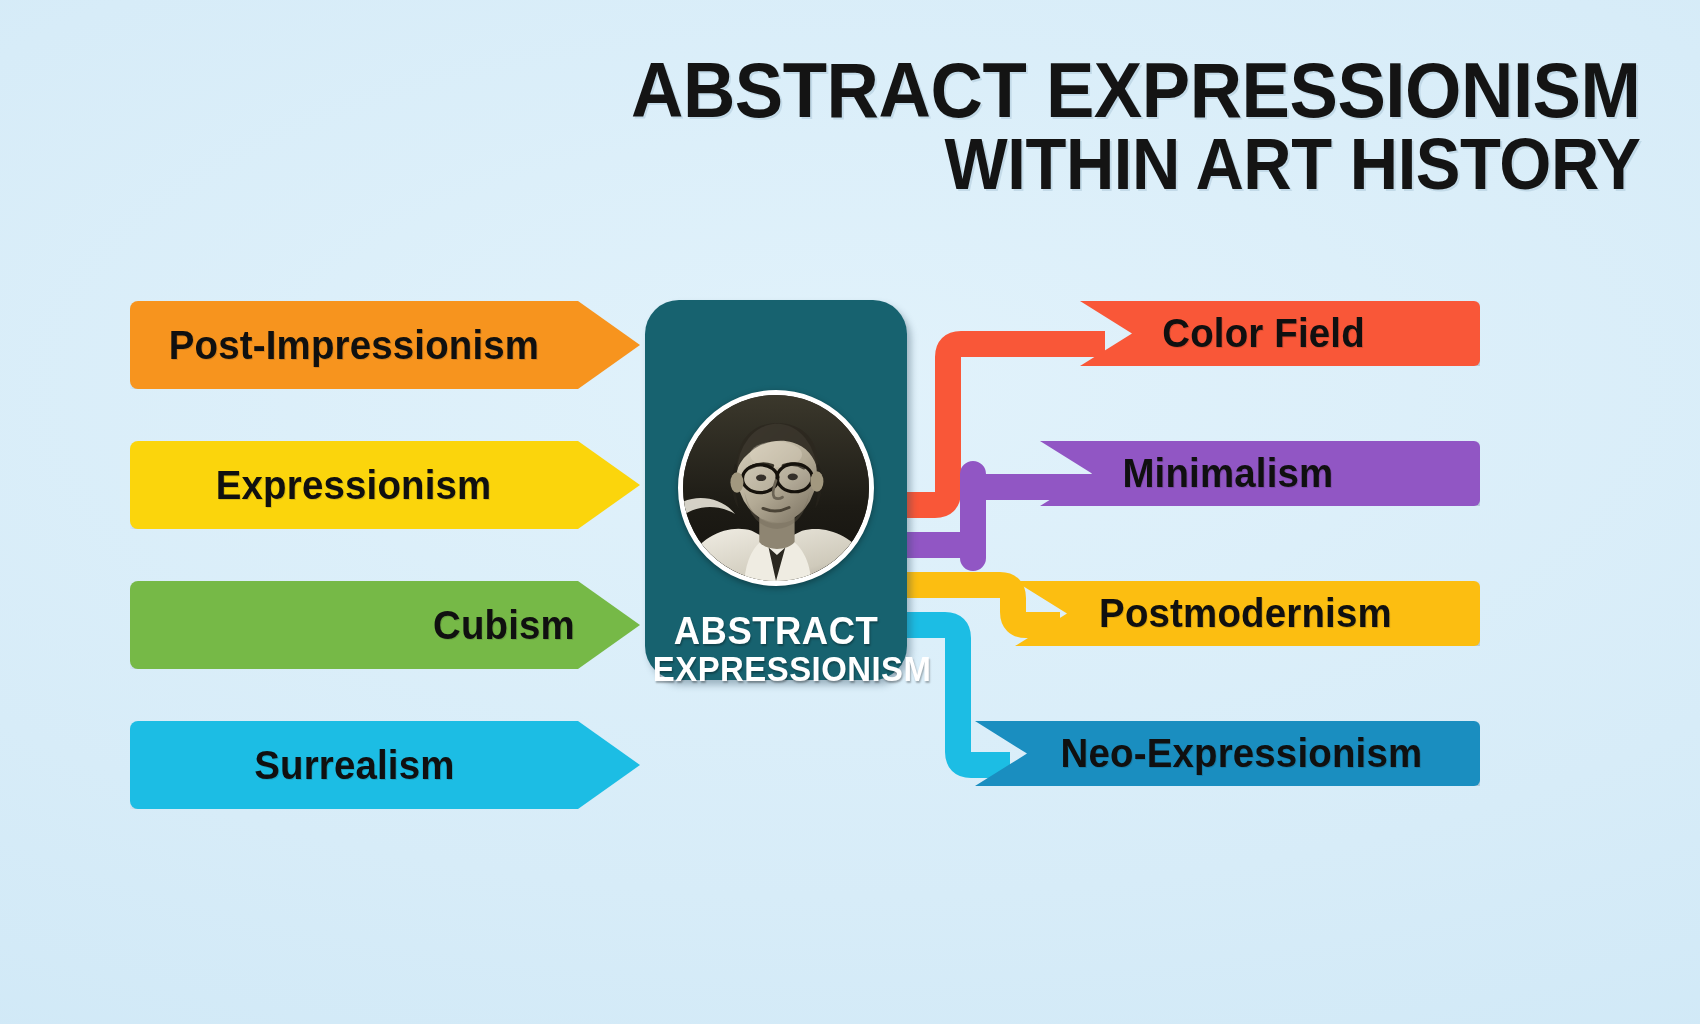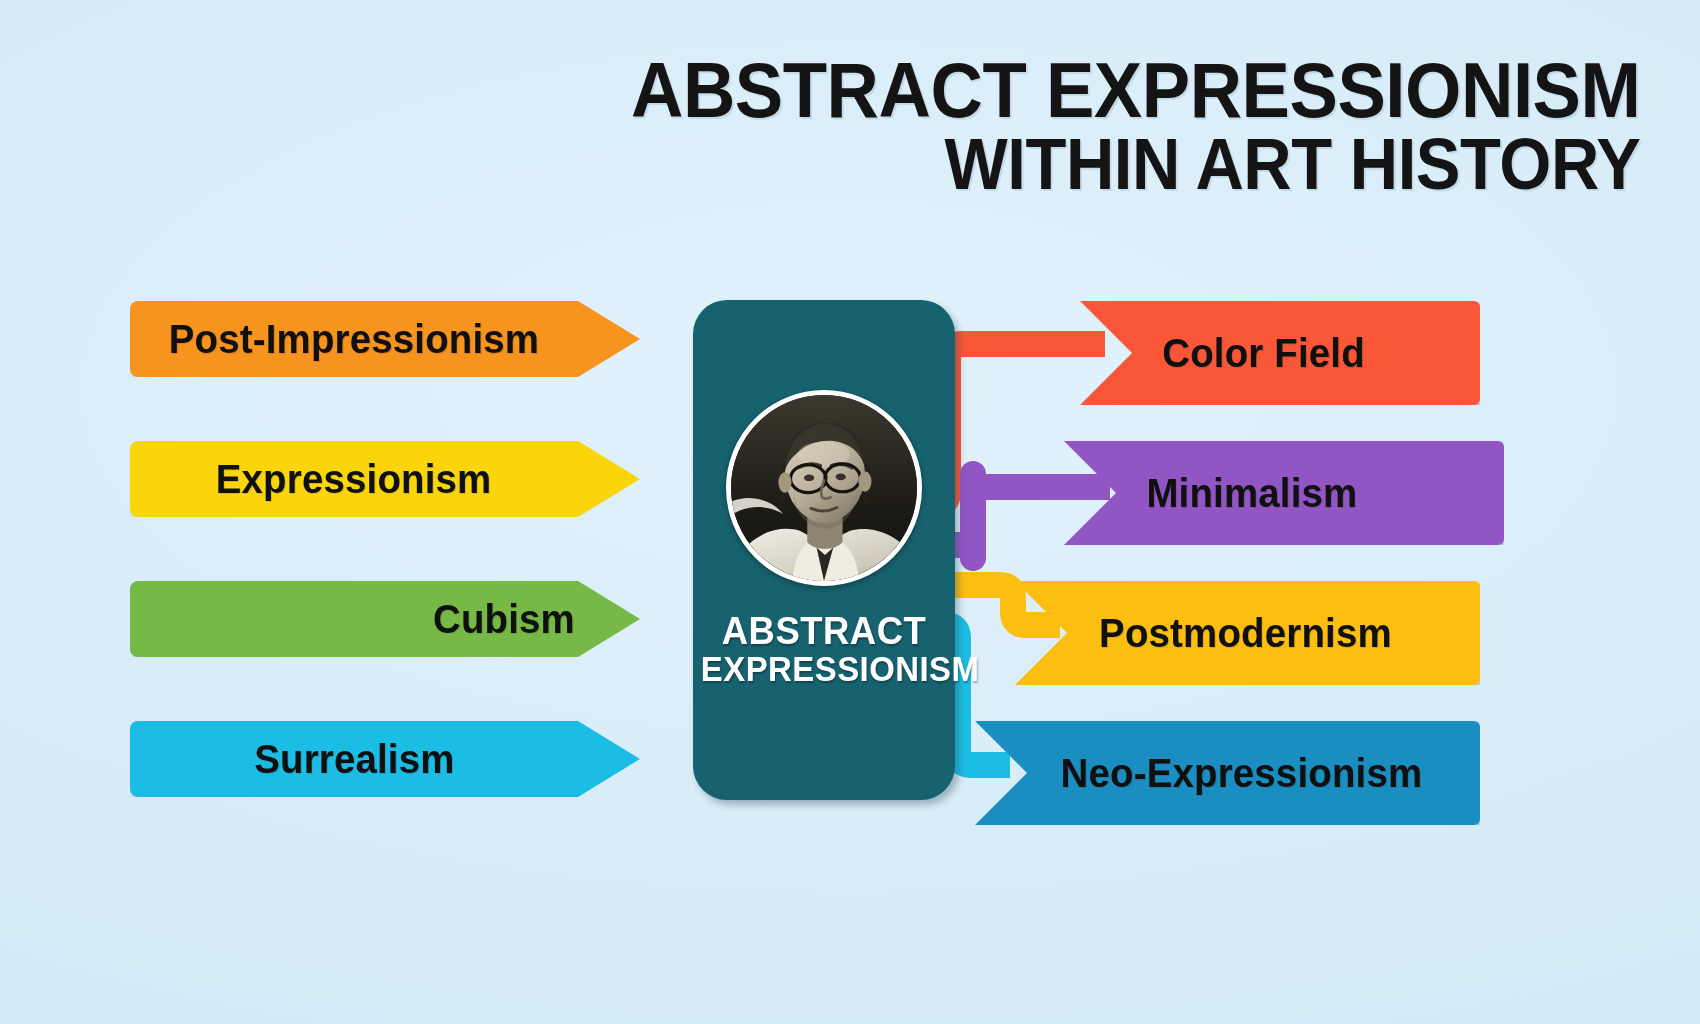--- a/index.html
+++ b/index.html
@@ -33,21 +33,21 @@
     transform:scaleX(0.93);
     text-shadow:2px 2px 0 rgba(150,180,200,0.35);
   }
   .title-line.l2{ font-size:72px; }
 
   
   .left-arrow{
     position:absolute;
     left:130px;
     width:510px;
-    height:76px;
+    height:88px;
     display:flex;
     align-items:center;
     justify-content:center;
     padding-right:62px;
     border-radius:8px 0 0 8px;
     clip-path: polygon(0 0, calc(100% - 62px) 0, 100% 50%, calc(100% - 62px) 100%, 0 100%);
     filter: drop-shadow(3px 4px 3px rgba(60,90,110,0.28));
     z-index:4;
   }
   .left-arrow .lbl{
@@ -58,29 +58,28 @@
     white-space:nowrap;
     letter-spacing:0.2px;
     transform:scaleX(0.96);
     text-shadow:1px 1px 0 rgba(0,0,0,0.13);
   }
 
   
   #center-card{
     position:absolute;
     left:645px; top:300px;
-    width:262px; height:500px;
+    width:262px; height:380px;
     background:#17626f;
     border-radius:34px;
     box-shadow:4px 5px 7px rgba(40,70,90,0.35);
     z-index:7;
     display:flex;
     flex-direction:column;
     align-items:center;
-    margin-left:48px;
   }
   #portrait-frame{
     position:absolute;
     top:90px; left:50%;
     transform:translateX(-50%);
     width:196px; height:196px;
     border-radius:50%;
     border:5px solid #ffffff;
     overflow:hidden;
     background:#2e2c24;
@@ -98,21 +97,21 @@
     line-height:1.03;
     letter-spacing:0.5px;
     text-shadow:1px 2px 2px rgba(0,0,0,0.3);
   }
   #card-title .t1{ display:block; font-size:38px; transform:scaleX(0.96); }
   #card-title .t2{ display:block; font-size:35px; transform:scaleX(0.94); }
 
   
   .right-bar{
     position:absolute;
-    height:104px;
+    height:65px;
     display:flex;
     align-items:center;
     padding-left:78px;
     border-radius:0 6px 6px 0;
     clip-path: polygon(0 0, 100% 0, 100% 100%, 0 100%, 52px 50%);
     filter: drop-shadow(3px 4px 3px rgba(60,90,110,0.28));
     z-index:5;
   }
   .right-bar .lbl{
     color:#101010;
@@ -239,21 +238,21 @@
     </div>
     <div id="card-title">
       <span class="t1">ABSTRACT</span>
       <span class="t2">EXPRESSIONISM</span>
     </div>
   </div>
 
   <div class="right-bar" style="top: 301px; left: 1080px; width: 400px; background: rgb(249, 87, 56);">
     <span class="lbl">Color Field</span>
   </div>
-  <div class="right-bar" style="top: 441px; left: 1064px; width: 440px; background: rgb(145, 86, 196);">
+  <div class="right-bar" style="top: 441px; left: 1040px; width: 440px; background: rgb(145, 86, 196);">
     <span class="lbl">Minimalism</span>
   </div>
   <div class="right-bar" style="top: 721px; left: 975px; width: 505px; background: rgb(26, 142, 192);">
     <span class="lbl">Neo-Expressionism</span>
   </div>
   <div class="right-bar" style="top: 581px; left: 1015px; width: 465px; background: rgb(252, 190, 17);">
     <span class="lbl">Postmodernism</span>
   </div>
 
 </div>

